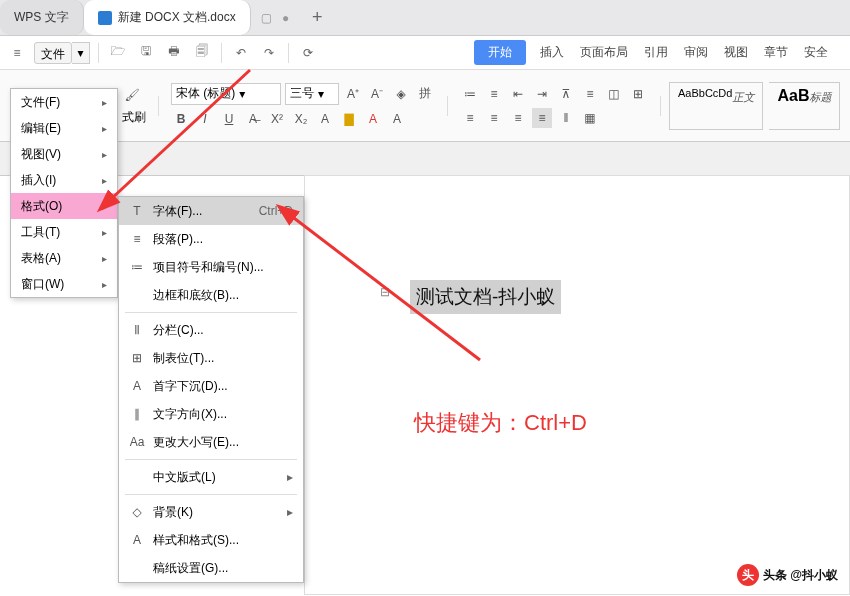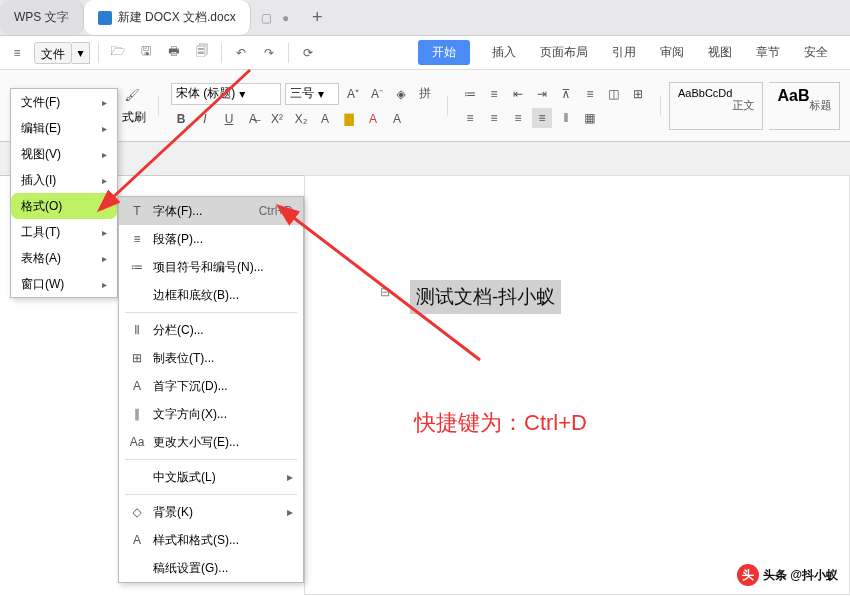--- a/index.html
+++ b/index.html
@@ -14,39 +14,39 @@
 .tab-close { color:#999; }
 .tab-icons { display:flex; align-items:center; gap:10px; padding:0 10px; color:#999; }
 .tab-add { width:36px; display:flex; align-items:center; justify-content:center; font-size:18px; color:#666; }
 
 
 .quickbar { height:34px; display:flex; align-items:center; padding:0 6px; gap:6px; border-bottom:1px solid #ddd; }
 .qbtn { width:22px; height:22px; display:flex; align-items:center; justify-content:center; color:#666; border-radius:3px; }
 .file-btn { height:22px; padding:0 6px; display:flex; align-items:flex-end; border:1px solid #ccc; border-radius:3px; background:#f5f5f5; }
 .file-drop { width:18px; height:22px; border:1px solid #ccc; border-left:none; background:#f5f5f5; display:flex; align-items:center; justify-content:center; }
 .sep { width:1px; height:20px; background:#ddd; margin:0 2px; }
-.ribbon-tabs { display:flex; gap:20px; margin-left:auto; padding-right:14px; }
+.ribbon-tabs { display:flex; gap:12px; margin-left:auto; padding-right:14px; }
 .rtab { padding:4px 2px; color:#444; cursor:pointer; }
 .rtab.active { background:#4a8bf5; color:#fff; padding:4px 14px; border-radius:3px; }
 
 
 .ribbon { height:72px; border-bottom:1px solid #ccc; display:flex; align-items:center; padding:0 6px; gap:6px; background:#fafafa; }
 .rbox { display:flex; flex-direction:column; gap:4px; padding:0 4px; }
 .rrow { display:flex; align-items:center; gap:4px; }
 .ricon { width:20px; height:20px; display:flex; align-items:center; justify-content:center; color:#555; }
 .sel { height:22px; border:1px solid #ccc; background:#fff; padding:0 4px; display:flex; align-items:center; gap:4px; }
 .stylebox { border:1px solid #ccc; height:48px; padding:4px 8px; text-align:center; display:flex; flex-direction:row; justify-content:center; }
 .stylebox .prev { font-size:11px; }
-.stylebox .lbl { font-size:11px; color:#555; margin-top:11px; }
+.stylebox .lbl { font-size:11px; color:#555; margin-top:3px;font-style:italic; }
 
 
 .menu { position:absolute; background:#fff; border:1px solid #bbb; box-shadow:2px 2px 6px rgba(0,0,0,.2); }
 .file-menu { left:10px; top:88px; width:108px; }
 .mi { height:26px; display:flex; align-items:center; padding:0 10px; justify-content:space-between; cursor:default; }
-.mi.hl { background:#bef264;border-radius:7px; }
+.mi.hl { background:#f9a8d4; }
 .mi .arr { color:#666; font-size:10px; }
 
 
 .sub-menu { left:118px; top:196px; width:186px; }
 .smi { height:28px; display:flex; align-items:center; padding:0 10px; gap:8px; }
 .smi.hl { background:#d6d6d6; }
 .smi .sc { margin-left:auto; color:#666; }
 .smi .ic { width:16px; height:16px; display:flex; align-items:center; justify-content:center; color:#555; }
 .msepline { height:1px; background:#ddd; margin:3px 6px; }
 

